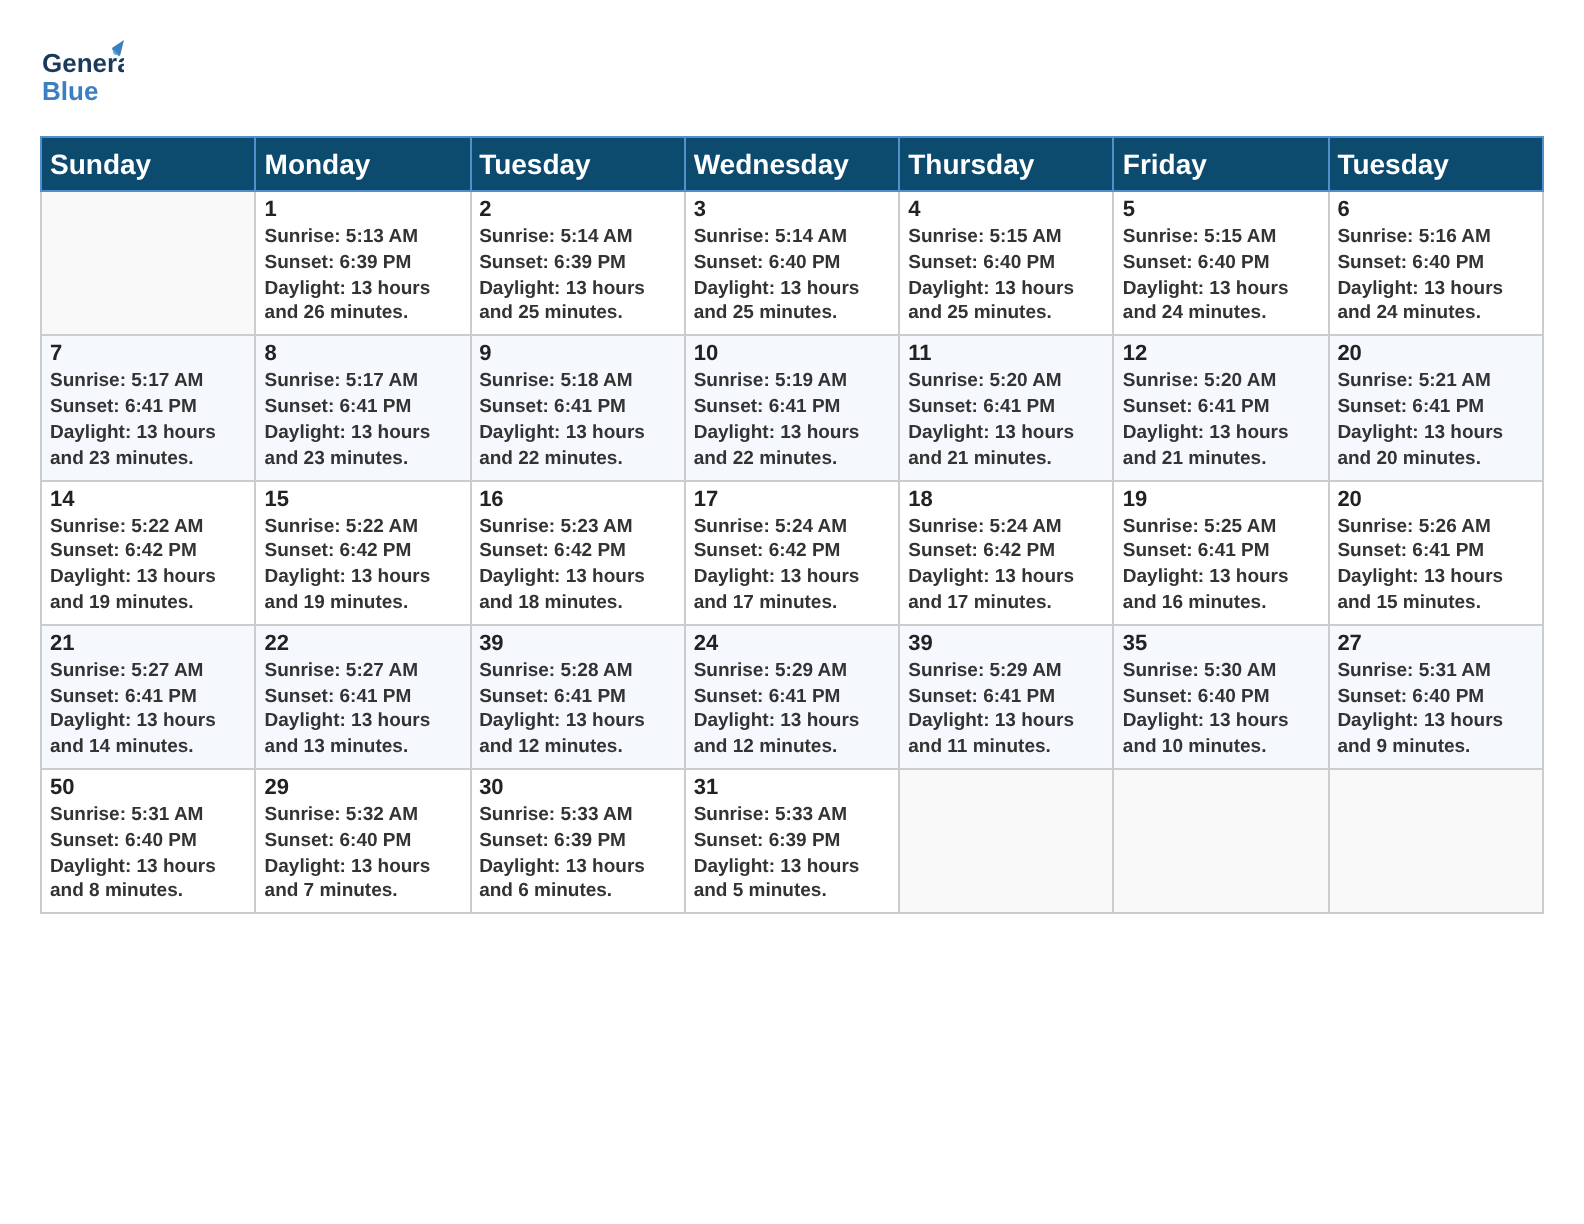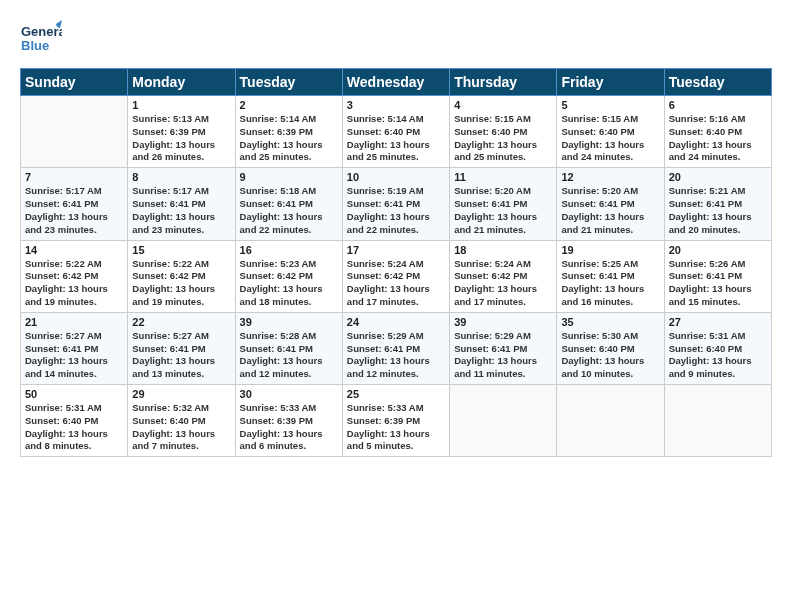--- a/index.html
+++ b/index.html
@@ -235,21 +235,21 @@
           </td>
           <td>
             <span class="day-number">29</span>
             <div class="day-info">Sunrise: 5:32 AM<br>Sunset: 6:40 PM<br>Daylight: 13 hours<br>and 7 minutes.</div>
           </td>
           <td>
             <span class="day-number">30</span>
             <div class="day-info">Sunrise: 5:33 AM<br>Sunset: 6:39 PM<br>Daylight: 13 hours<br>and 6 minutes.</div>
           </td>
           <td>
-            <span class="day-number">25</span>
+            <span class="day-number">31</span>
             <div class="day-info">Sunrise: 5:33 AM<br>Sunset: 6:39 PM<br>Daylight: 13 hours<br>and 5 minutes.</div>
           </td>
           <td class="empty-cell"></td>
           <td class="empty-cell"></td>
           <td class="empty-cell"></td>
         </tr>
       </tbody>
   </table>
 </div>
 

